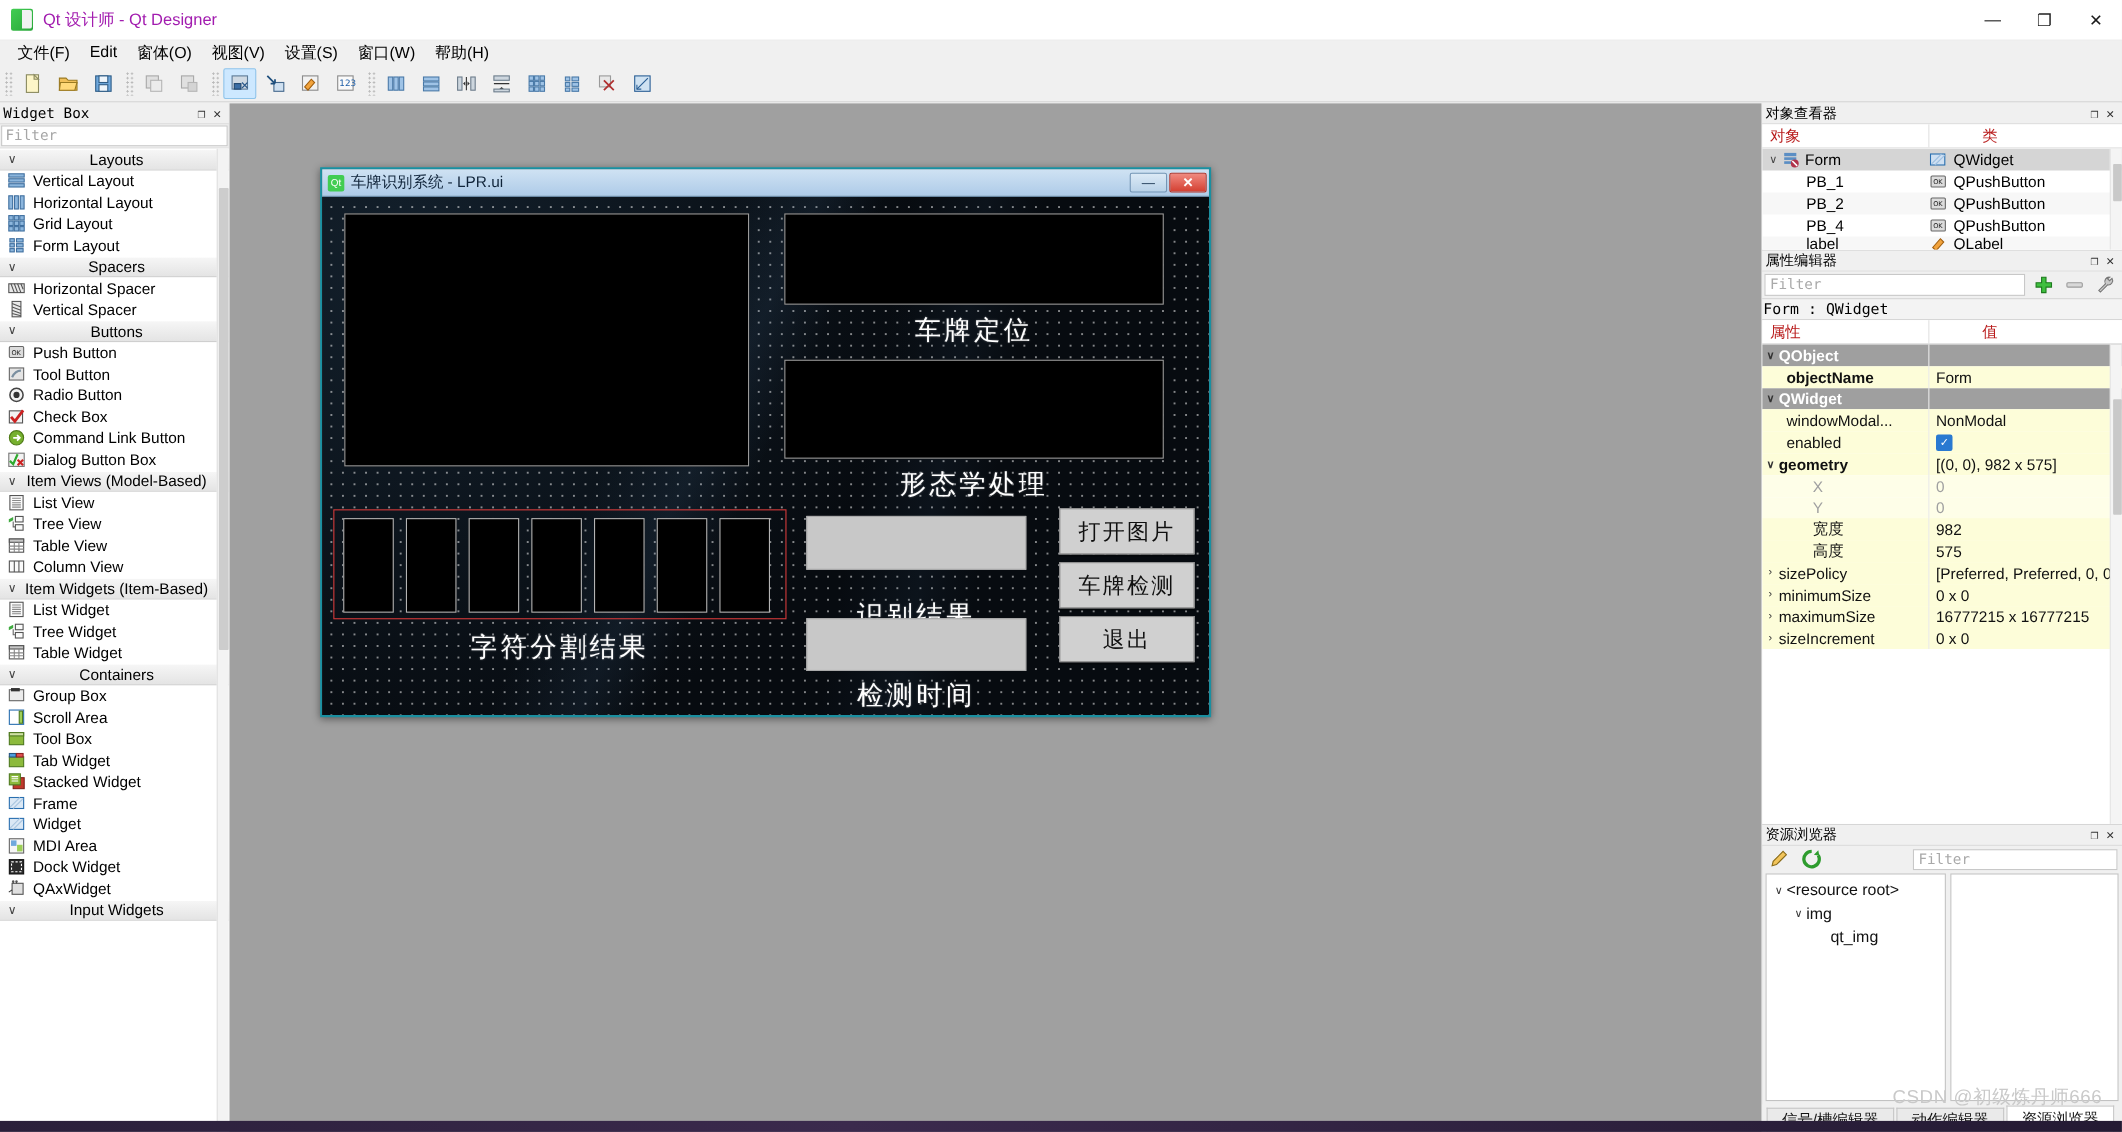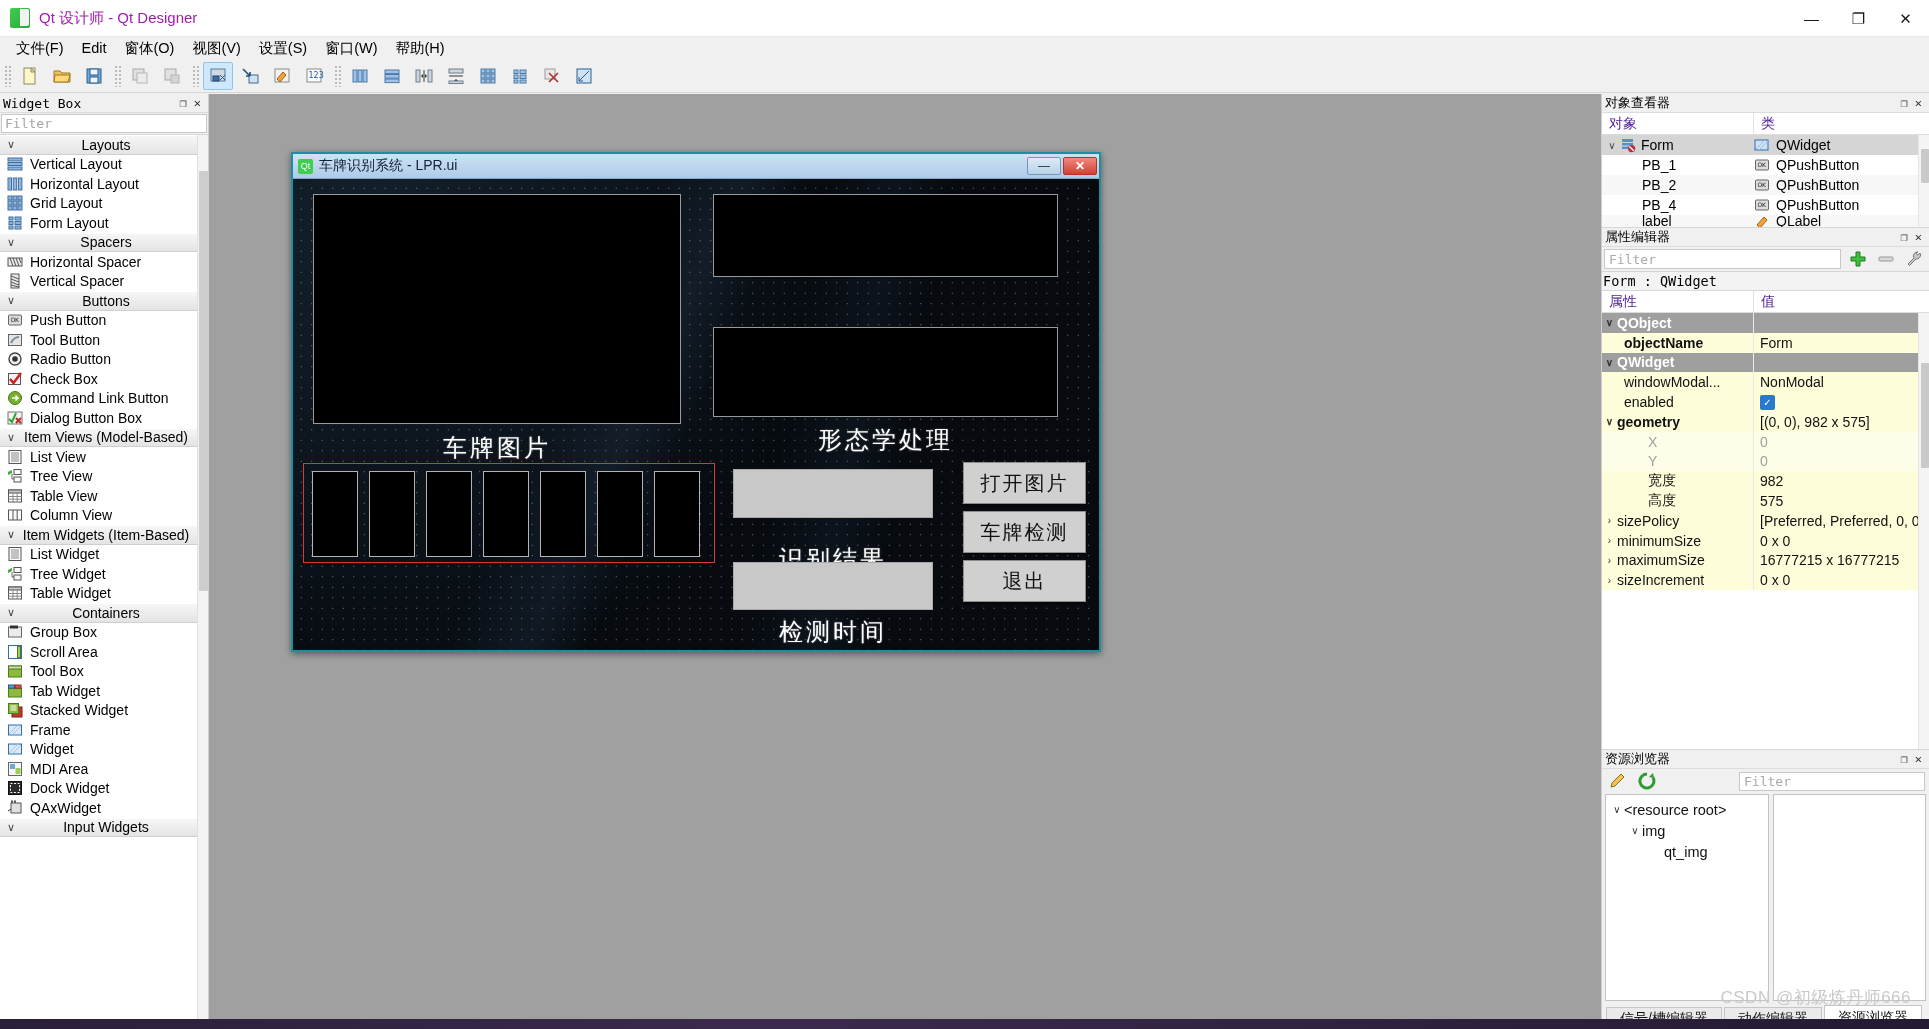--- a/index.html
+++ b/index.html
@@ -116,21 +116,21 @@
   .pbtn{position:absolute;background:#d0d0d0;border:1px solid #8c8c8c;
     display:flex;align-items:center;justify-content:center;
     font-size:20px;color:#101010;font-family:"DejaVu Serif","Liberation Serif",serif;
     letter-spacing:2px;box-shadow:0 2px 0 rgba(0,0,0,.35);}
   #seg-container{position:absolute;border:1px solid #d43a3a;}
   .segbox{position:absolute;background:#000;border:1px solid #b4b4b4;}
 
   
   #rightpanel{width:328px;background:#f0f0f0;display:flex;flex-direction:column;border-left:1px solid #cfcfcf;}
 
-  .tbl-head{display:flex;height:22px;background:#fff;border-bottom:1px solid #dcdcdc;font-size:14px;color:#4c1d95;}
+  .tbl-head{display:flex;height:22px;background:#fff;border-bottom:1px solid #dcdcdc;font-size:14px;color:#b91c1c;gap:41px;}
   .tbl-head .c{display:flex;align-items:center;padding-left:7px;}
   .tbl-head .c.a{width:152px;border-right:1px solid #e2e2e2;}
   .tbl-head .c.b{flex:1;}
 
   
   #objinspector{height:133px;display:flex;flex-direction:column;}
   #oi-list{flex:1;background:#fff;overflow:hidden;position:relative;}
   .oi-row{display:flex;height:20px;font-size:14px;align-items:center;}
   .oi-row.sel{background:#d5d5d5;}
   .oi-row.alt{background:#f7f7f7;}
@@ -652,36 +652,37 @@
         <div id="lpr-title">车牌识别系统 - LPR.ui</div>
         <div class="lpr-wb">—</div>
         <div class="lpr-wb close">✕</div>
       </div>
 
       <div id="lpr-body">
         <div id="lpr-dots"></div>
         <div id="lpr-streak"></div>
 
         <div class="blackbox" style="left:20px;top:15px;width:368px;height:230px;"></div>
-        <div class="cnlabel" style="left:20px;top:253px;width:368px;">车牌图片</div>
 
         <div class="blackbox" style="left:420px;top:15px;width:345px;height:83px;"></div>
+        <div class="cnlabel" style="left:420px;top:105px;width:345px;">车牌定位</div>
 
         <div class="blackbox" style="left:420px;top:148px;width:345px;height:90px;"></div>
         <div class="cnlabel" style="left:420px;top:245px;width:345px;">形态学处理</div>
 
         <div id="seg-container" style="left:10px;top:284px;width:412px;height:100px;">
           <div class="segbox" style="left:8px;top:7px;width:46px;height:86px;"></div>
           <div class="segbox" style="left:65px;top:7px;width:46px;height:86px;"></div>
           <div class="segbox" style="left:122px;top:7px;width:46px;height:86px;"></div>
           <div class="segbox" style="left:179px;top:7px;width:46px;height:86px;"></div>
           <div class="segbox" style="left:236px;top:7px;width:46px;height:86px;"></div>
           <div class="segbox" style="left:293px;top:7px;width:46px;height:86px;"></div>
           <div class="segbox" style="left:350px;top:7px;width:46px;height:86px;"></div>
         </div>
+        <div class="cnlabel" style="left:10px;top:393px;width:412px;">字符分割结果</div>
 
         <div class="graybox" style="left:440px;top:290px;width:200px;height:49px;"></div>
         <div class="cnlabel" style="left:440px;top:364px;width:200px;">识别结果</div>
 
         <div class="graybox" style="left:440px;top:383px;width:200px;height:48px;"></div>
         <div class="cnlabel" style="left:440px;top:437px;width:200px;">检测时间</div>
 
         <div class="pbtn" style="left:670px;top:283px;width:123px;height:42px;">打开图片</div>
         <div class="pbtn" style="left:670px;top:332px;width:123px;height:42px;">车牌检测</div>
         <div class="pbtn" style="left:670px;top:381px;width:123px;height:42px;">退出</div>

